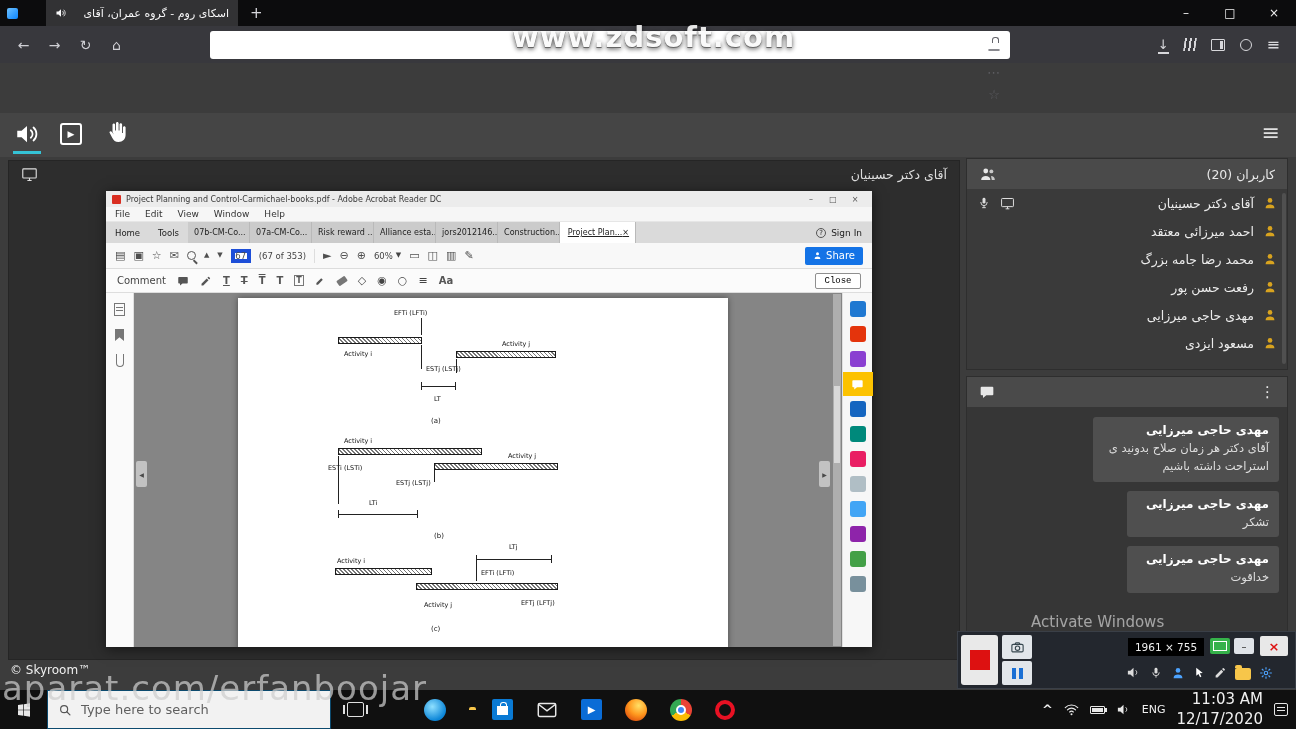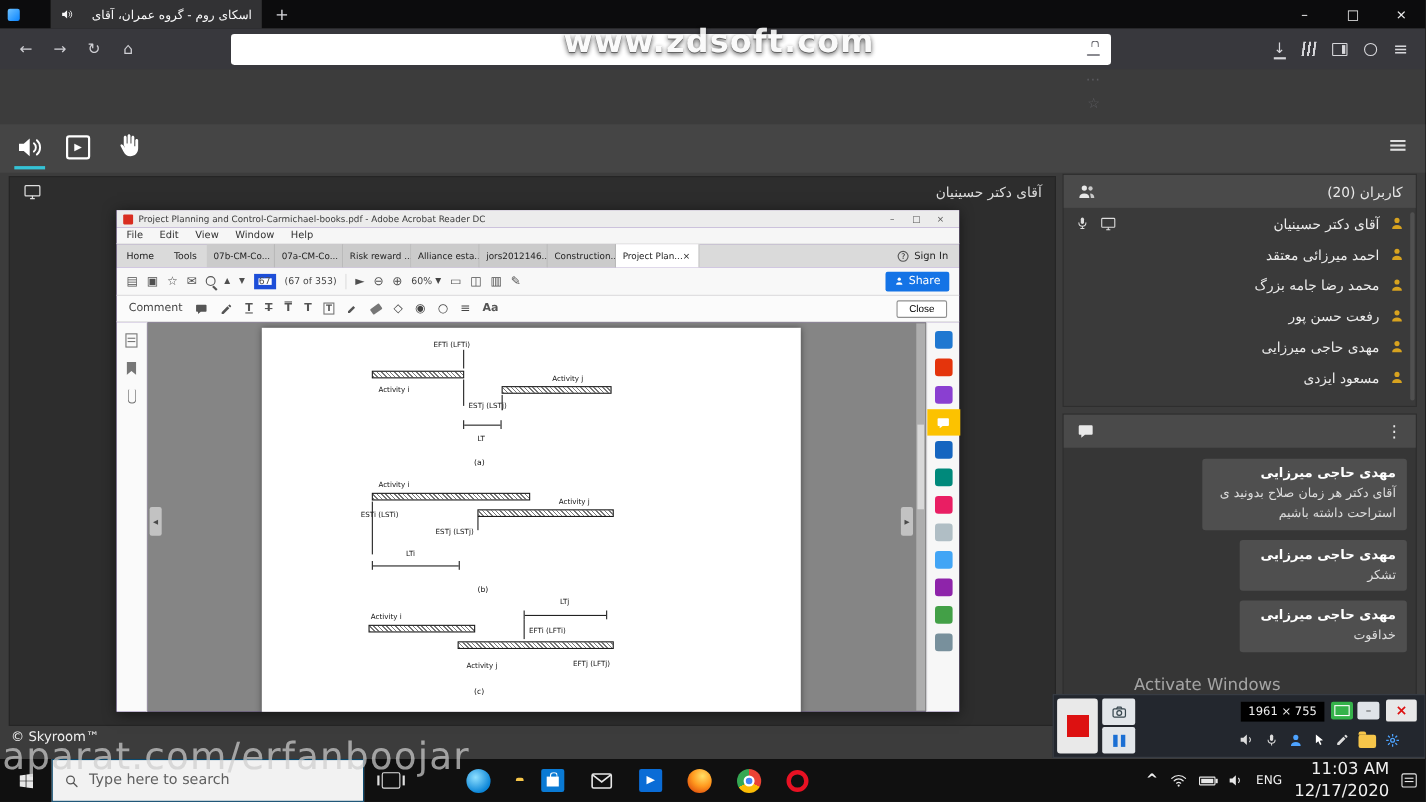--- a/index.html
+++ b/index.html
@@ -56,40 +56,40 @@
   .acrobat{position:absolute;left:97px;top:30px;width:766px;height:456px;background:#4c1d95;box-shadow:0 2px 12px rgba(0,0,0,.55);color:#333;}
   .actitle{height:16px;background:#ececec;display:flex;align-items:center;gap:5px;padding:0 6px;font-size:8px;color:#3a3a3a;}
   .adico{width:9px;height:9px;border-radius:1px;background:#d92d20;}
   .actitle-txt{white-space:nowrap;overflow:hidden;}
   .acwin{margin-left:auto;display:flex;}
   .acwin span{width:22px;text-align:center;font-size:8px;color:#555;}
   .acmenu{height:15px;background:#f6f6f6;display:flex;align-items:center;gap:15px;padding:0 9px;font-size:9px;border-bottom:1px solid #e6e6e6;}
   .actabs{height:21px;background:#dadada;display:flex;align-items:stretch;font-size:8.5px;color:#222;}
   .actab{display:flex;align-items:center;padding:0 9px;}
   .acdoctab{width:62px;display:flex;align-items:center;padding:0 6px;background:#cbcbcb;border-right:1px solid #b9b9b9;white-space:nowrap;overflow:hidden;font-size:8px;}
-  .acdoctab.active{background:#fff;width:76px;justify-content:flex-start;}
+  .acdoctab.active{background:#fff;width:76px;justify-content:flex-end;text-decoration:underline;}
   .acsign{margin-left:auto;display:flex;align-items:center;gap:5px;padding:0 10px;font-size:9px;}
   .qico{width:10px;height:10px;border:1px solid #555;border-radius:50%;display:flex;align-items:center;justify-content:center;font-size:7px;}
   .actools{height:26px;background:#f8f8f8;border-bottom:1px solid #dcdcdc;display:flex;align-items:center;gap:8px;padding:0 9px;color:#4f4f4f;}
   .ti{font-size:11px;line-height:1;}
   .ti.sm{font-size:7px;}
   .tsep{width:1px;height:14px;background:#ddd;}
   .pnum{width:20px;height:14px;border:4px solid #1d4ed8;background:#fff;font-size:8.5px;display:flex;align-items:center;justify-content:center;}
   .pinfo,.zoomchip{font-size:8.5px;color:#444;display:flex;align-items:center;gap:3px;}
   .mag{width:9px;height:9px;border:1.5px solid #555;border-radius:50%;position:rel​ative;position:relative;}
   .mag::after{content:'';position:absolute;right:-3px;bottom:-3px;width:5px;height:1.5px;background:#555;transform:rotate(45deg);}
   .acshare{margin-left:auto;height:18px;width:58px;background:#1473e6;border:none;border-radius:2px;color:#fff;display:flex;align-items:center;justify-content:center;gap:4px;font-size:10px;font-family:inherit;}
   .accomment{height:24px;background:#fbfbfb;border-bottom:1px solid #ddd;display:flex;align-items:center;gap:11px;padding:0 11px;font-size:10px;color:#444;}
   .tvar{font-weight:bold;font-size:10px;color:#555;}
   .tvar.u{text-decoration:underline;}
   .tvar.s{text-decoration:line-through;}
   .tvar.o{text-decoration:overline;}
   .tvar.bx{border:1px solid #777;padding:0 1px;font-size:8px;}
   .eraser{width:10px;height:6px;background:#777;transform:rotate(-35deg);border-radius:1px;}
-  .acclose{margin-left:auto;width:46px;height:16px;border:1px solid #8f8f8f;border-radius:2px;background:#fff;display:flex;align-items:center;justify-content:center;font-size:9px;font-family:Liberation Sans, sans-serif;}
+  .acclose{margin-left:auto;width:46px;height:16px;border:1px solid #8f8f8f;border-radius:2px;background:#fff;display:flex;align-items:center;justify-content:center;font-size:9px;font-family:Liberation Mono, monospace;}
   .acleft{position:absolute;left:0;top:102px;bottom:0;width:28px;background:#fafafa;border-right:1px solid #e0e0e0;display:flex;flex-direction:column;align-items:center;gap:13px;padding-top:10px;}
   .i-pages{width:11px;height:13px;border:1px solid #777;position:relative;}
   .i-pages::after{content:'';position:absolute;left:1px;right:1px;top:3px;border-top:1px solid #777;box-shadow:0 3px 0 #777;}
   .i-bm{width:9px;height:12px;background:#777;clip-path:polygon(0 0,100% 0,100% 100%,50% 68%,0 100%);}
   .i-clip{width:8px;height:13px;border:1.5px solid #777;border-top:none;border-radius:0 0 4px 4px;}
   .acright{position:absolute;right:0;top:102px;bottom:0;width:30px;background:#f7f7f7;border-left:1px solid #e0e0e0;display:flex;flex-direction:column;align-items:center;gap:9px;padding-top:8px;}
   .rt{width:16px;height:16px;border-radius:3px;}
   .rtsel{width:30px;height:24px;background:#fcc200;display:flex;align-items:center;justify-content:center;margin:-4px 0;}
   .accontent{position:absolute;left:28px;right:30px;top:102px;bottom:0;background:#858585;overflow:hidden;}
   .acpage{position:absolute;left:104px;top:5px;width:490px;height:352px;background:#fff;box-shadow:0 0 6px rgba(0,0,0,.45);}

